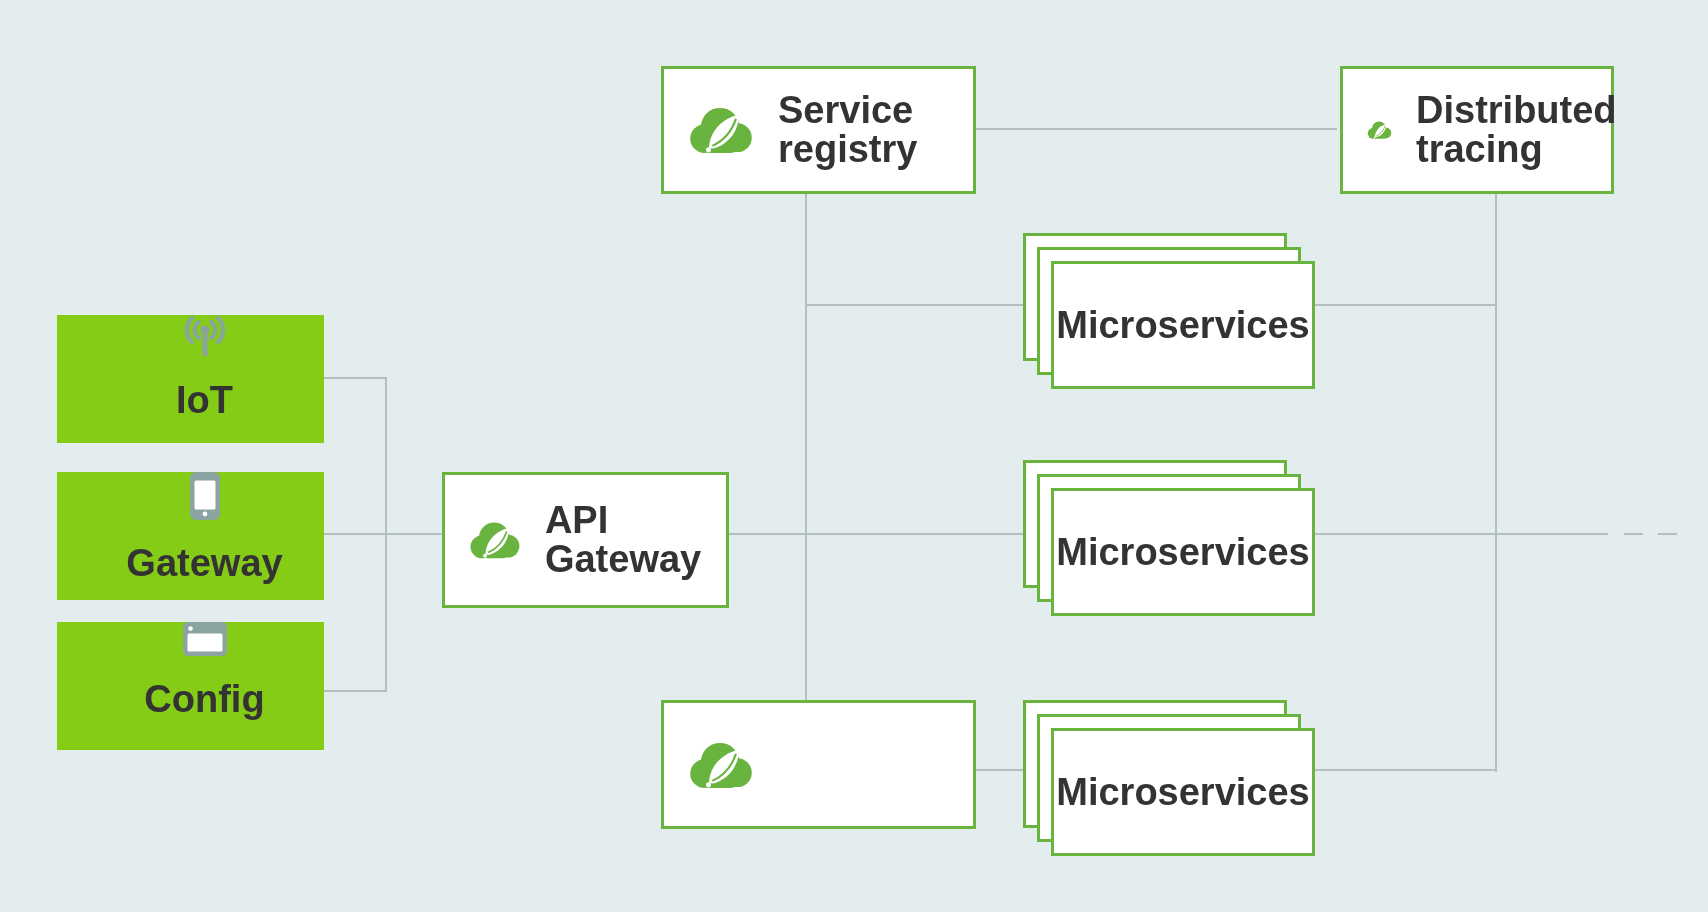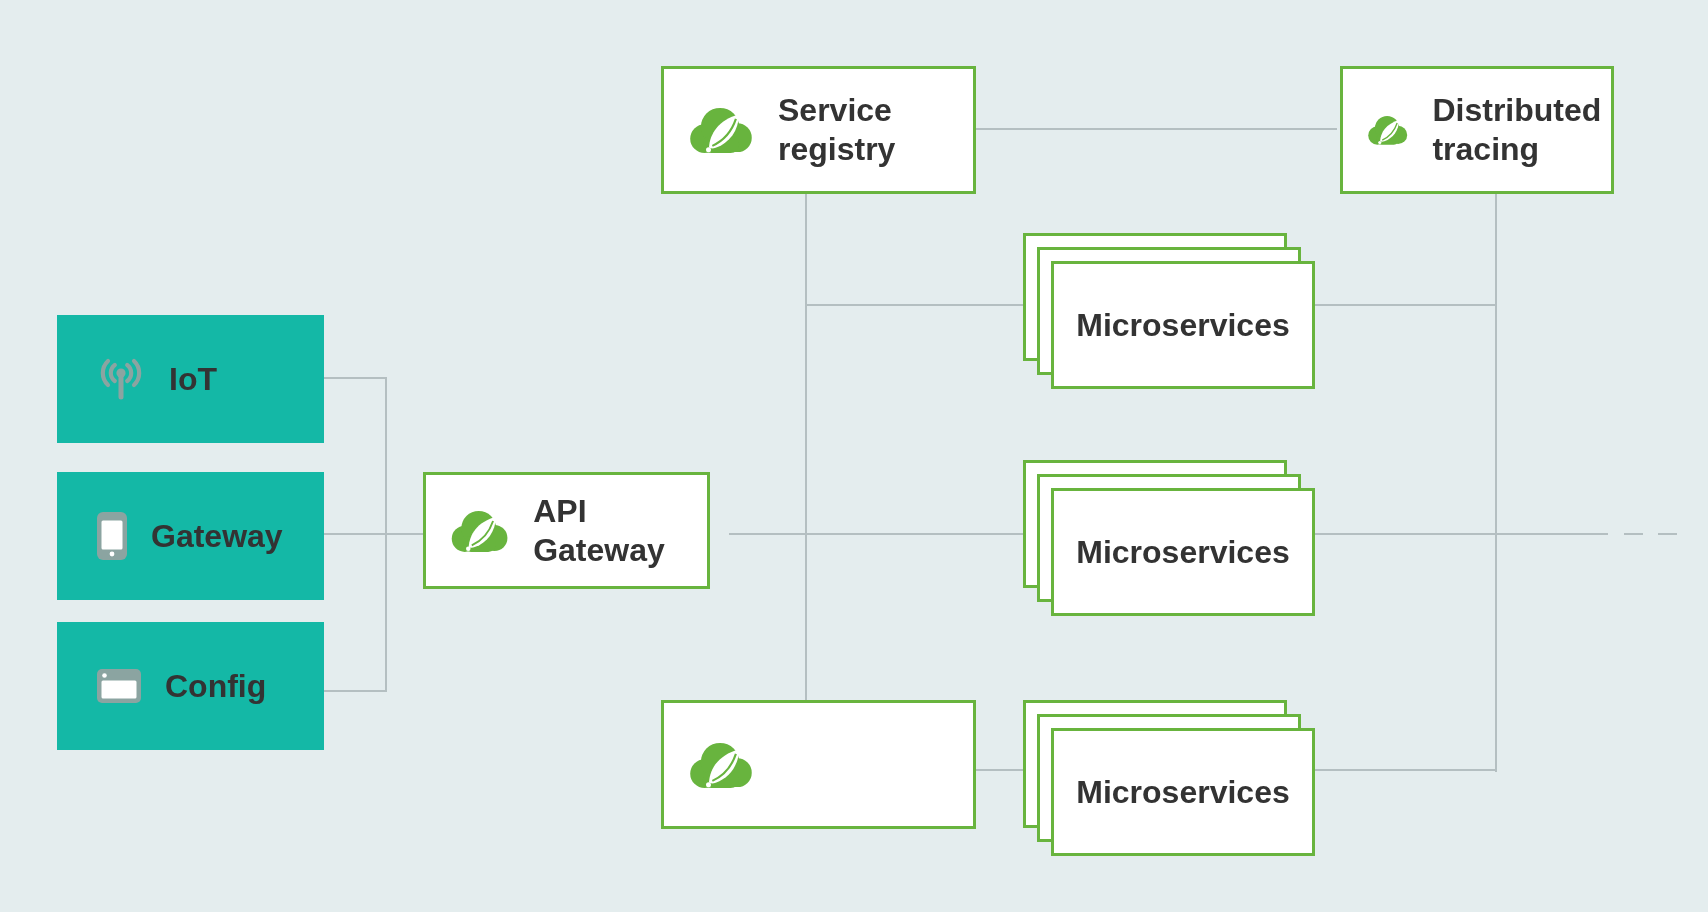--- a/index.html
+++ b/index.html
@@ -7,39 +7,40 @@
     position:relative; width:1708px; height:912px;
     background:var(--background,#e4edee);
     font-family:"Liberation Sans","DejaVu Sans",sans-serif;
     overflow:hidden;
   }
   .line { position:absolute; background:var(--connector-gray,#b4bfc1); }
   .line.h { height:2px; }
   .line.v { width:2px; }
 
   .client-box {
-    position:absolute; width:267px; height:128px; background:#14b8a6;
-    display:flex; align-items:center; gap:24px; padding-left:40px;
+    position:absolute; width:267px; height:128px; background:#84cc16;
+    display:flex; align-items:center; gap:24px; padding-left:28px;
     box-sizing:border-box;
+    flex-direction:column;
   }
   .g-box {
     position:absolute; background:#fff;
     border:3px solid var(--accent-green,#68b43e);
     box-sizing:border-box;
     display:flex; align-items:center; gap:24px; padding-left:24px;
   }
   .stack { position:absolute; width:294px; height:158px; }
   .layer {
     position:absolute; width:264px; height:128px; background:#fff;
     border:3px solid var(--accent-green,#68b43e); box-sizing:border-box;
   }
   .layer.front { display:flex; align-items:center; justify-content:center;text-align:right; }
 
   .label {
-    font-size:32px; font-weight:600; line-height:39px;
+    font-size:38px; font-weight:600; line-height:39px;
     color:var(--text-dark,#333333);
   }
   .g-box .label { max-width:195px; }
 
   .mut-fill  { fill:var(--icon-muted,#8ba4a1); }
   .mut-stroke{ stroke:var(--icon-muted,#8ba4a1); fill:none; stroke-linecap:round; }
   .cloud { fill:var(--accent-green,#68b43e); }
   .vein  { stroke:var(--accent-green,#68b43e); fill:none; }
 </style>
 </head>
@@ -112,21 +113,21 @@
       <circle class="cloud" cx="33" cy="23" r="20"></circle>
       <circle class="cloud" cx="51" cy="34" r="15"></circle>
       <rect class="cloud" x="15" y="32" width="38" height="18" rx="9"></rect>
       <path d="M21.5,44 C22.5,30 31,15.5 53,9.5 C52,27 43,39 28.5,44.5 C25.5,45.6 22.5,45.4 21.5,44 Z" fill="#fff"></path>
       <path class="vein" stroke-width="2.2" d="M25,42.5 C36,37.5 45,28 49.5,14.5"></path>
       <circle cx="21" cy="46.5" r="2.6" fill="#fff"></circle>
     </svg>
     <span class="label">Distributed tracing</span>
   </div>
 
-  <div class="g-box" style="left:423px; top:472px; width:287px; height:117px">
+  <div class="g-box" style="left:442px; top:472px; width:287px; height:136px">
     <svg width="66" height="50" viewBox="0 0 68 52">
       <circle class="cloud" cx="17" cy="35" r="15"></circle>
       <circle class="cloud" cx="33" cy="23" r="20"></circle>
       <circle class="cloud" cx="51" cy="34" r="15"></circle>
       <rect class="cloud" x="15" y="32" width="38" height="18" rx="9"></rect>
       <path d="M21.5,44 C22.5,30 31,15.5 53,9.5 C52,27 43,39 28.5,44.5 C25.5,45.6 22.5,45.4 21.5,44 Z" fill="#fff"></path>
       <path class="vein" stroke-width="2.2" d="M25,42.5 C36,37.5 45,28 49.5,14.5"></path>
       <circle cx="21" cy="46.5" r="2.6" fill="#fff"></circle>
     </svg>
     <span class="label">API Gateway</span>

